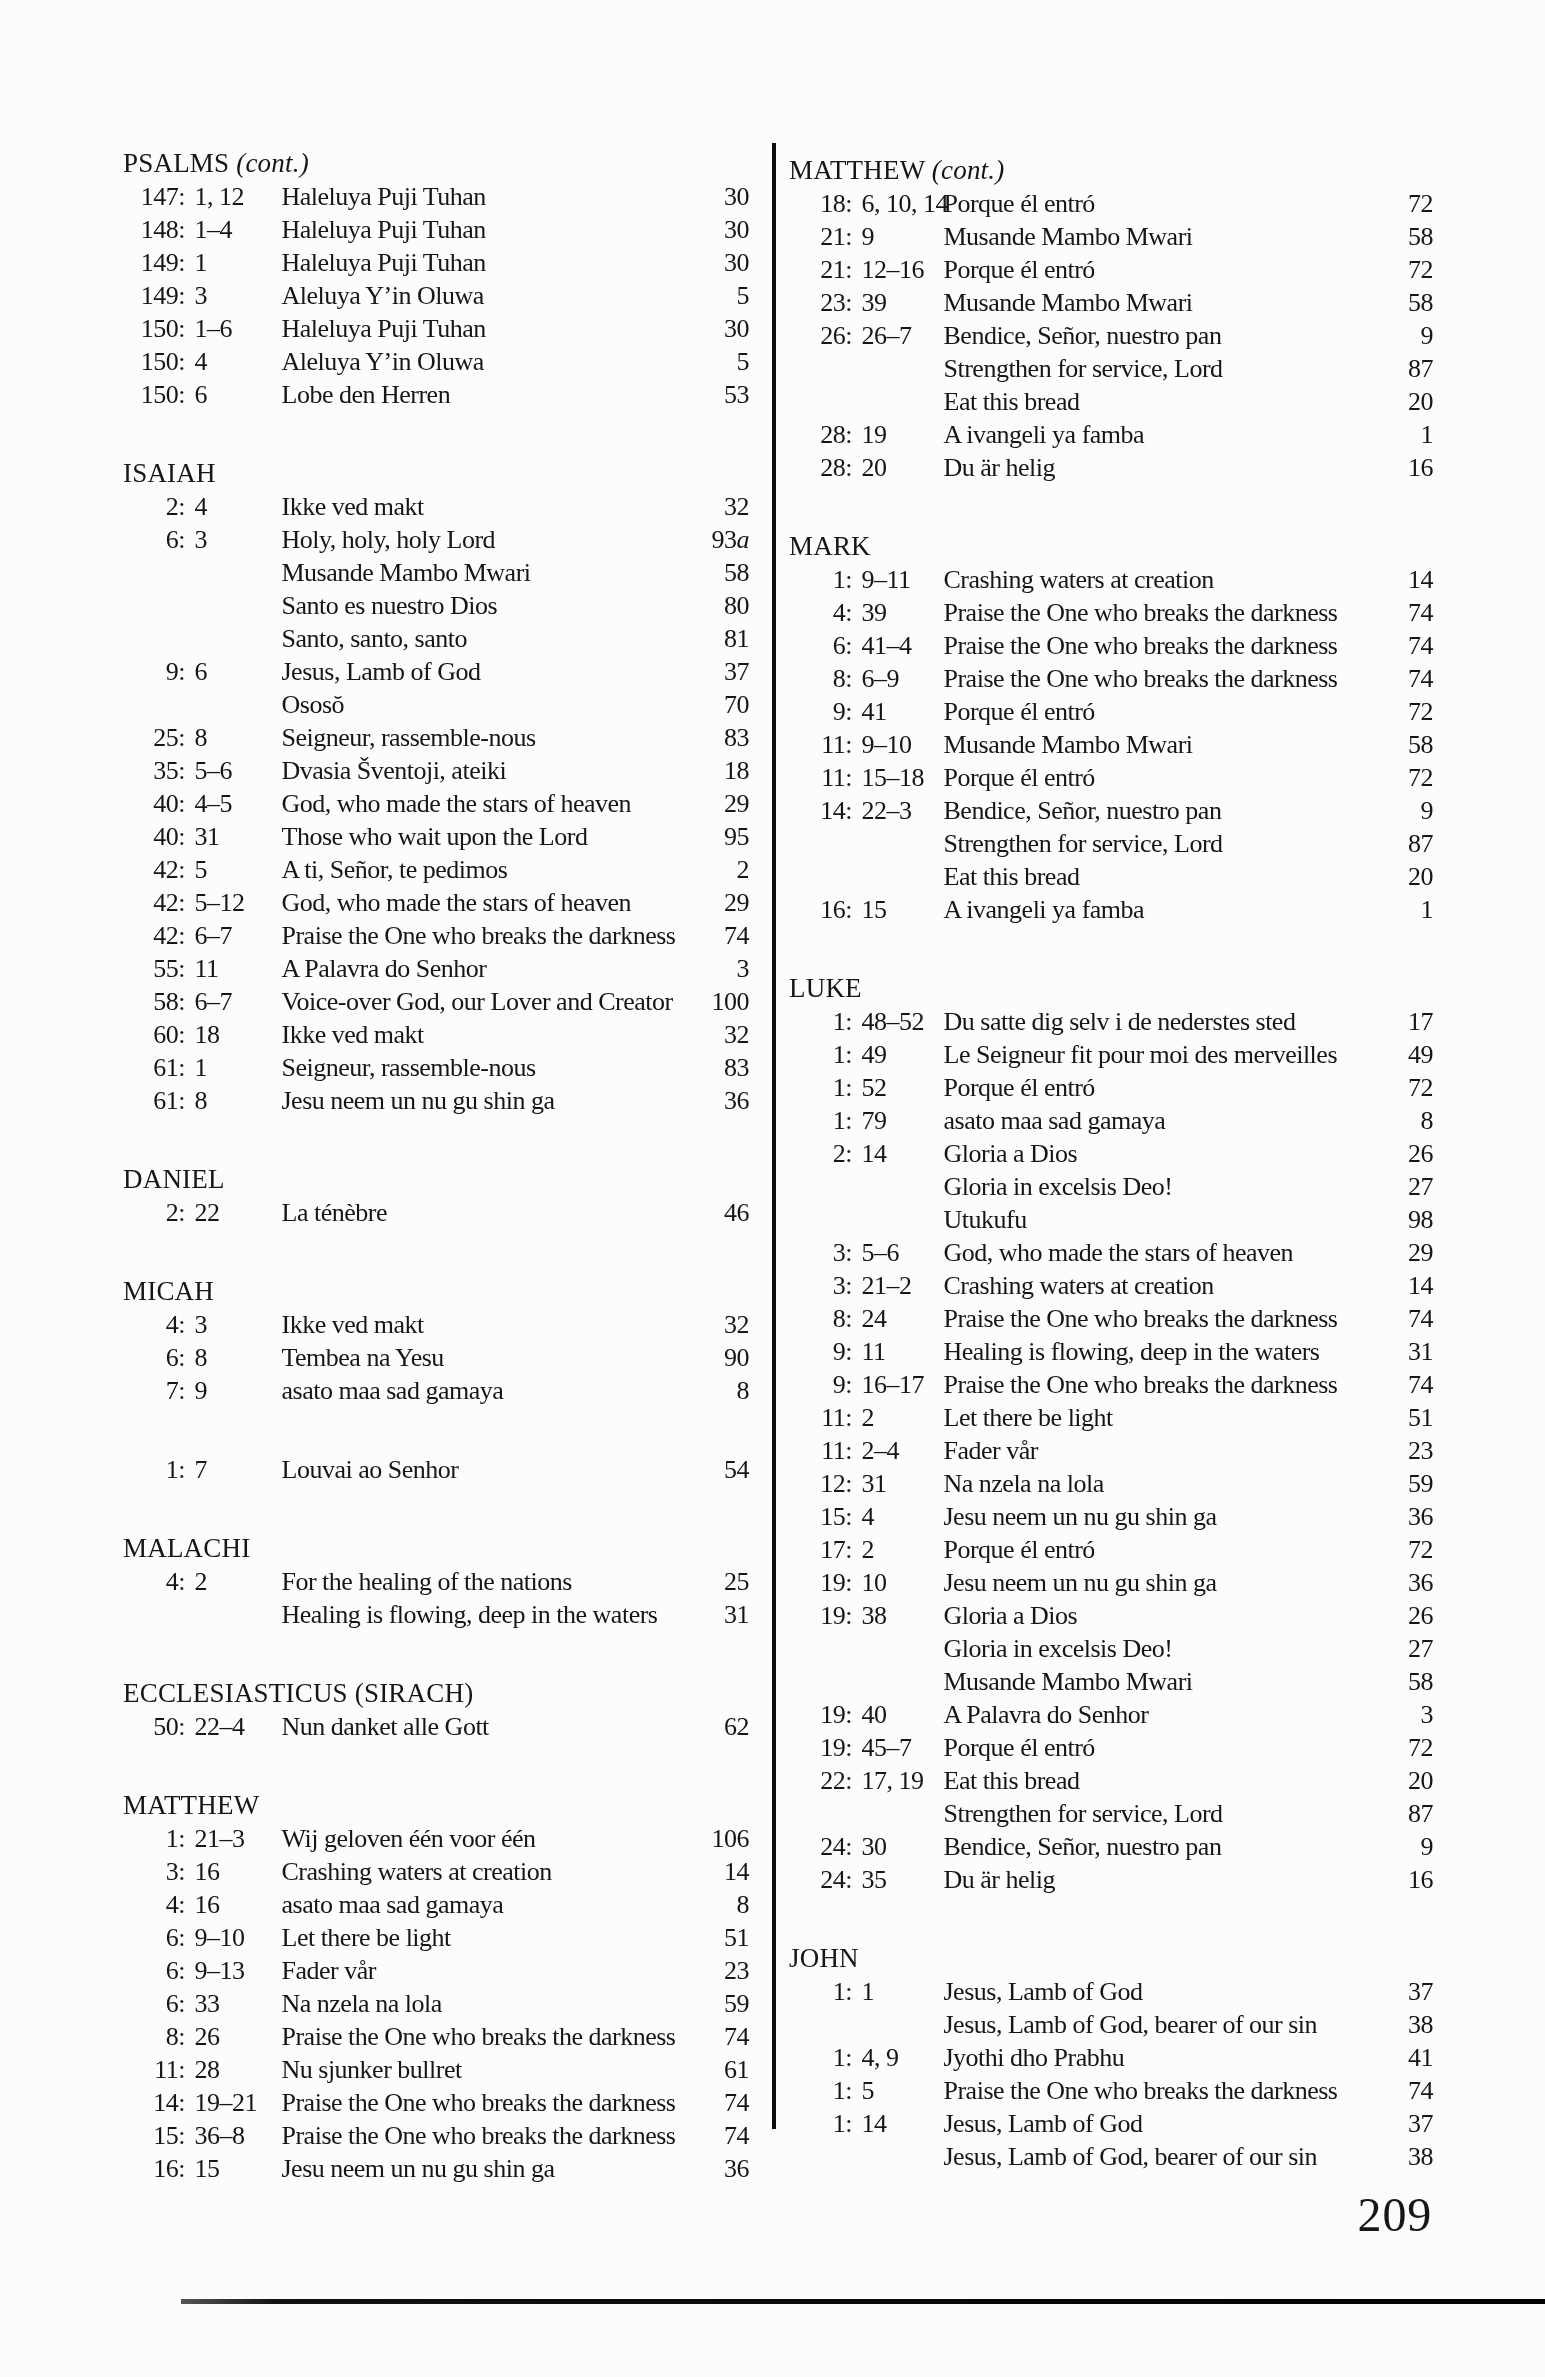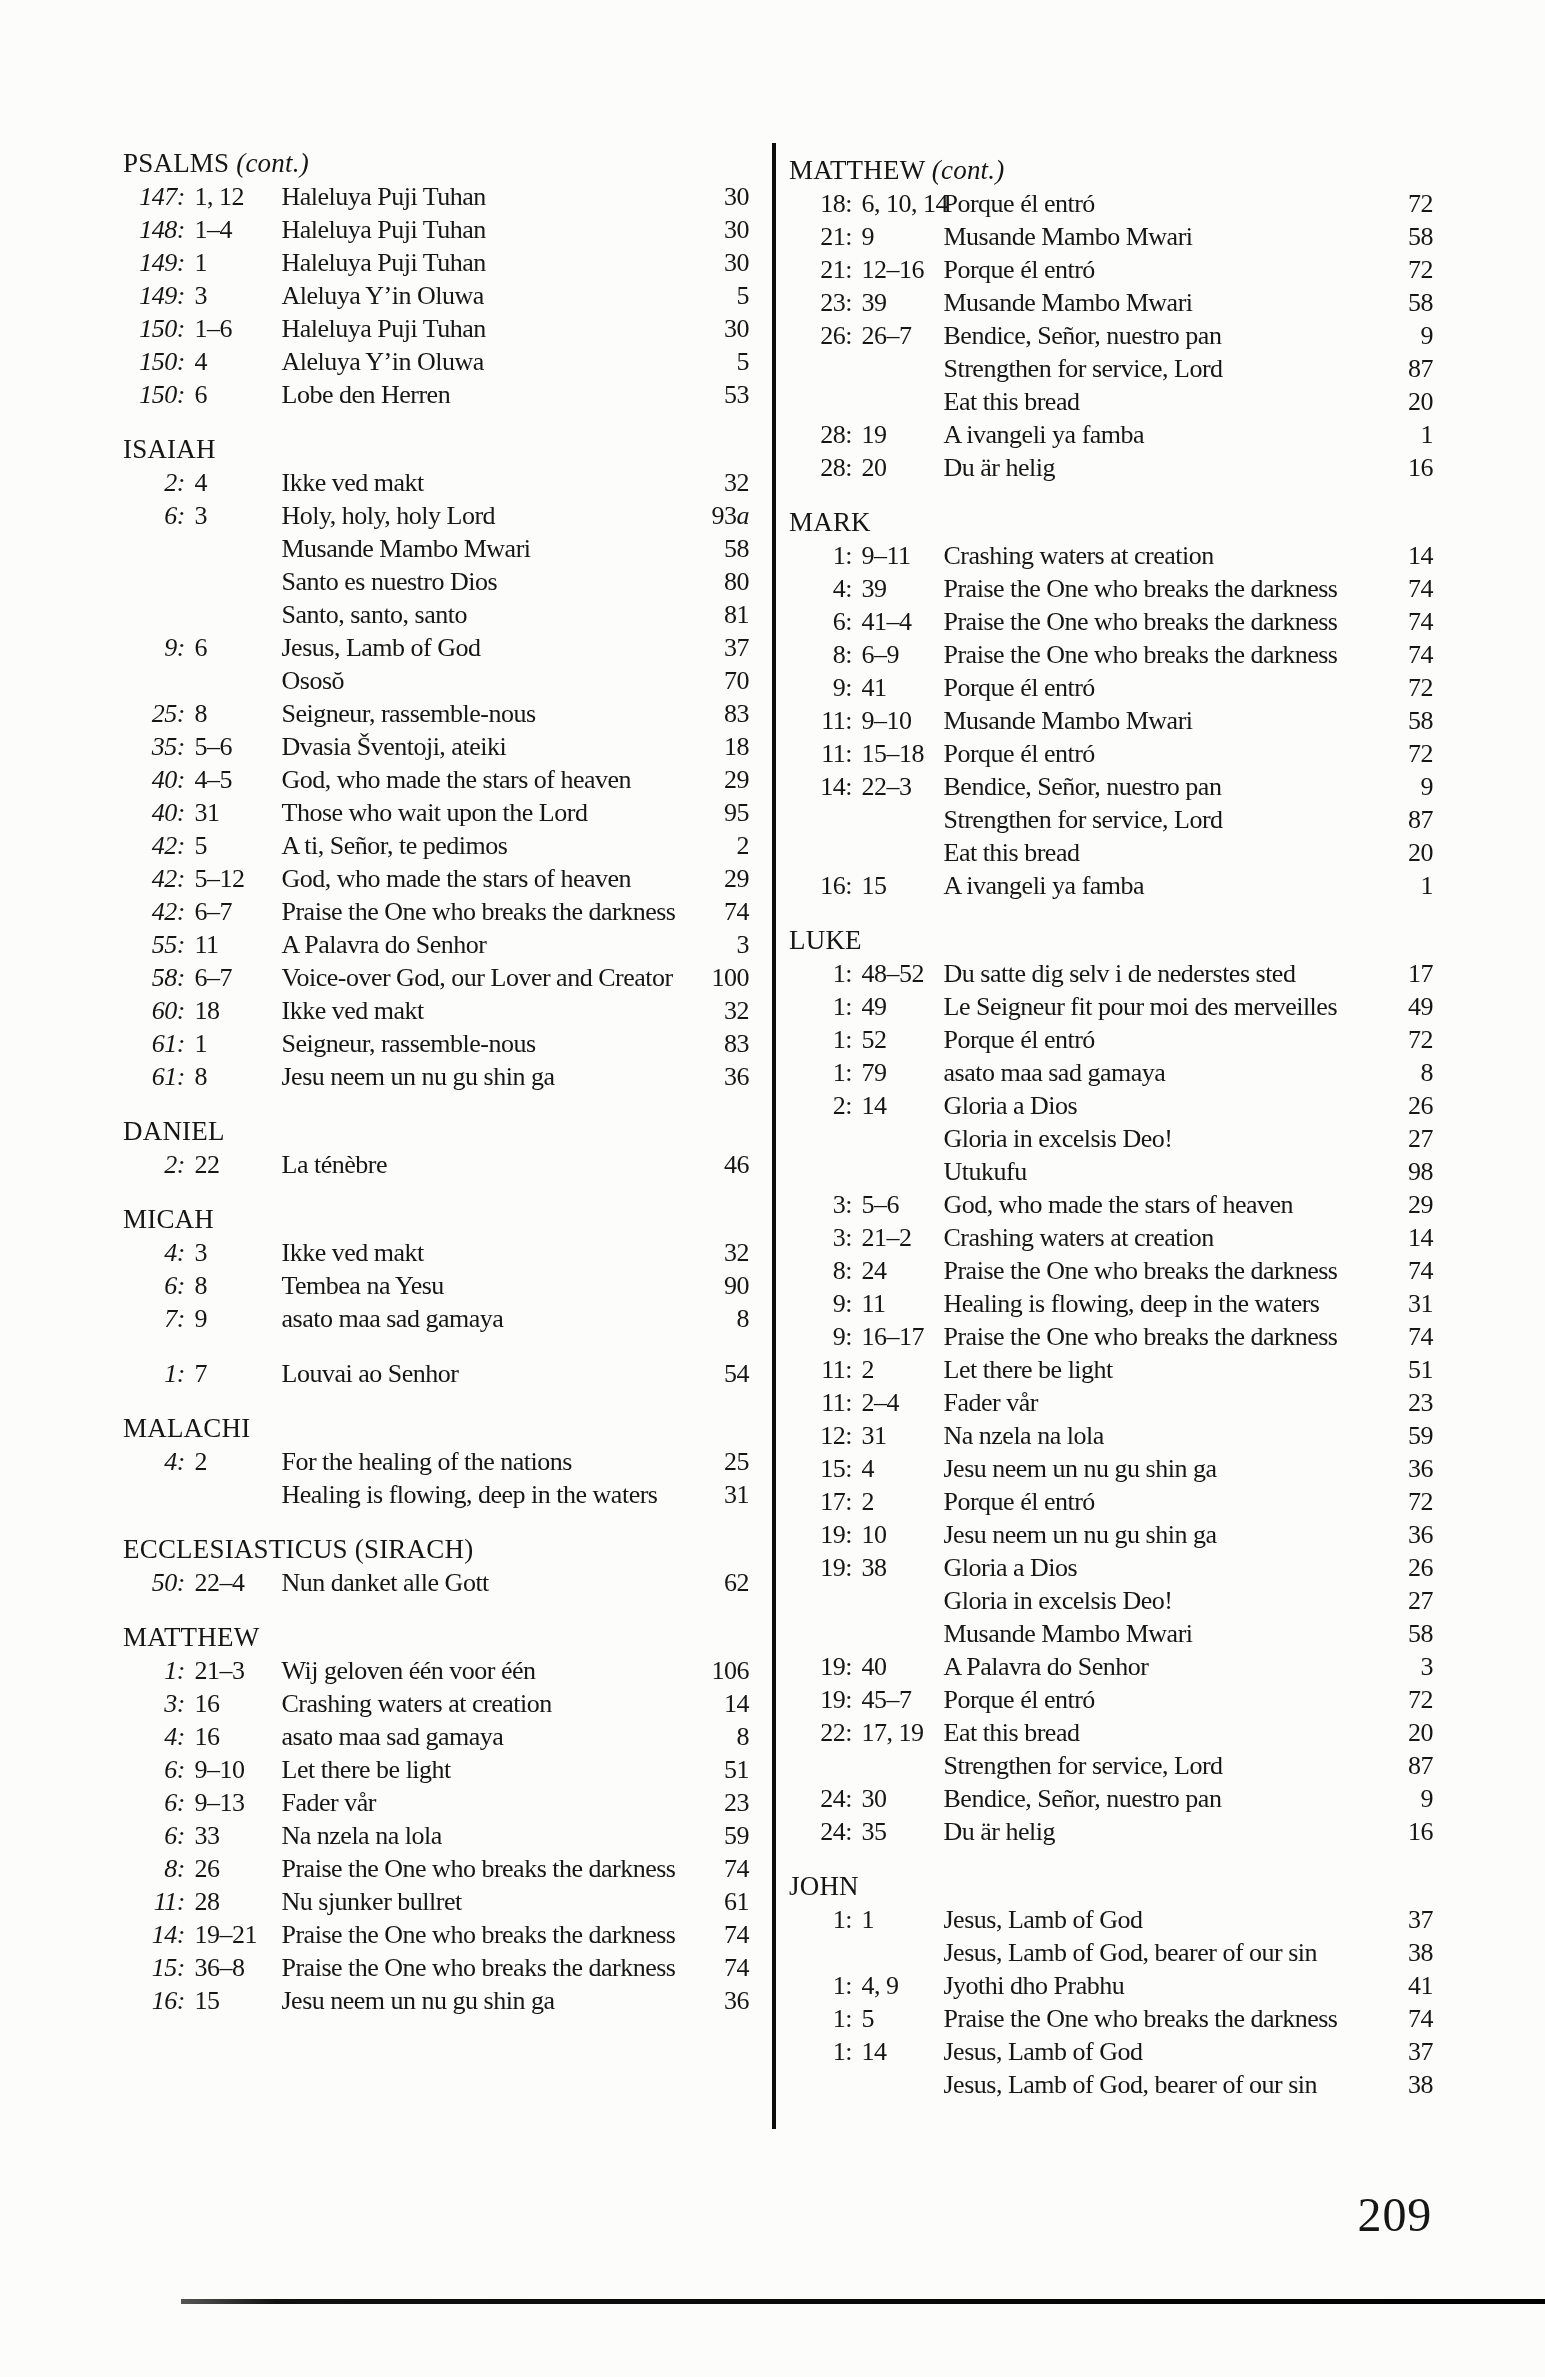--- a/index.html
+++ b/index.html
@@ -30,42 +30,42 @@
     left: 123px;
     top: 147px;
     width: 626px;
   }
   .col-right {
     left: 789px;
     top: 154px;
     width: 644px;
   }
   .section.gap {
-    margin-top: 22px;
+    margin-top: 46px;
   }
   .sec-header {
     font-size: 27px;
     letter-spacing: 0.2px;
     white-space: nowrap;
     height: 33px;
   }
   .sec-header .cont {
     font-style: italic;
   }
   .row {
     display: flex;
     align-items: baseline;
     height: 33px;
     white-space: nowrap;
   }
   .chap {
     flex: none;
     text-align: right;
   }
-  .col-left .chap { width: 62px; font-style: italic; }
+  .col-left .chap { width: 62px; }
   .col-right .chap { width: 63px; }
   .verse {
     flex: none;
     padding-left: 9.5px;
     text-align: left;
   }
   .col-left .verse { width: 87px; }
   .col-right .verse { width: 82px; }
   .title {
     flex: 1 1 0;

